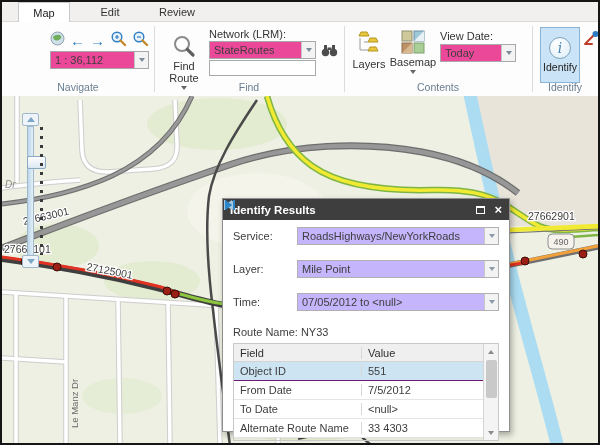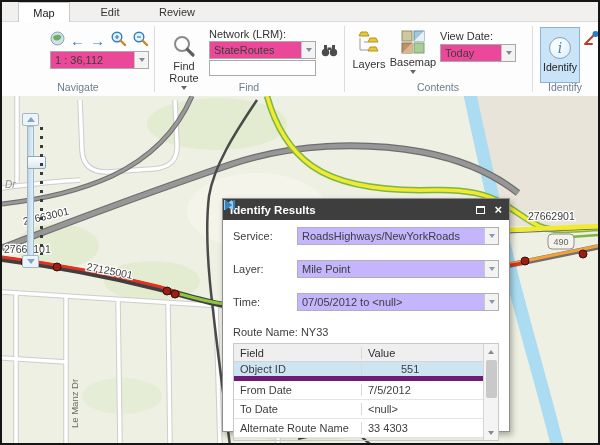--- a/index.html
+++ b/index.html
@@ -64,21 +64,21 @@
   .frow .fcombo { flex:1; height:18px; background:#c4b5fd; border:1px solid #b0b0b0; display:flex; align-items:center; }
   .frow .fcombo .val { flex:1; padding-left:4px; white-space:nowrap; overflow:hidden; }
   .frow .fcombo .dd { width:14px; align-self:stretch; background:#f3f3f3; border-left:1px solid #c8c8c8; display:flex; align-items:center; justify-content:center; }
   .frow .fcombo .dd i { width:0;height:0;border-left:3.5px solid transparent;border-right:3.5px solid transparent;border-top:4px solid #8a9aa8; }
   .route-name { margin:2px 0 5px 0; }
 
   .tbl-wrap { display:flex; border:1px solid #c9c9c9; height:98px; }
   .tbl { flex:1; }
   .tbl-head { display:flex; height:18px; background:#efefef; border-bottom:1px solid #d4d4d4; align-items:center; }
   .tbl-row { display:flex; height:19px; border-bottom:1px solid #e4e4e4; align-items:center; background:#fff; }
-  .tbl-row.sel { background:#cde4f3; border-bottom:5px solid #701a75;gap:33px; }
+  .tbl-row.sel { background:#cde4f3; border-bottom:1px solid #701a75; }
   .c-field { width:128px; padding-left:6px; border-right:1px solid #d8d8d8; overflow:hidden; white-space:nowrap; }
   .c-value { flex:1; padding-left:6px; overflow:hidden; white-space:nowrap; }
   .tbl-head .c-field, .tbl-head .c-value { color:#2f2f2f; }
   .vscroll { width:15px; background:#f4f4f4; border-left:1px solid #d4d4d4; position:relative; }
   .vs-up,.vs-down { position:absolute; left:0; width:14px; height:13px; display:flex; align-items:center; justify-content:center; }
   .vs-up { top:1px; } .vs-down { bottom:1px; }
   .vs-thumb { position:absolute; left:1.5px; top:16px; width:11px; height:38px; background:#c9c9c9; border-radius:2px; }
   .tri-u { width:0;height:0;border-left:3.5px solid transparent;border-right:3.5px solid transparent;border-bottom:4.5px solid #8a8a8a; }
   .tri-d { width:0;height:0;border-left:3.5px solid transparent;border-right:3.5px solid transparent;border-top:4.5px solid #8a8a8a; }
 

